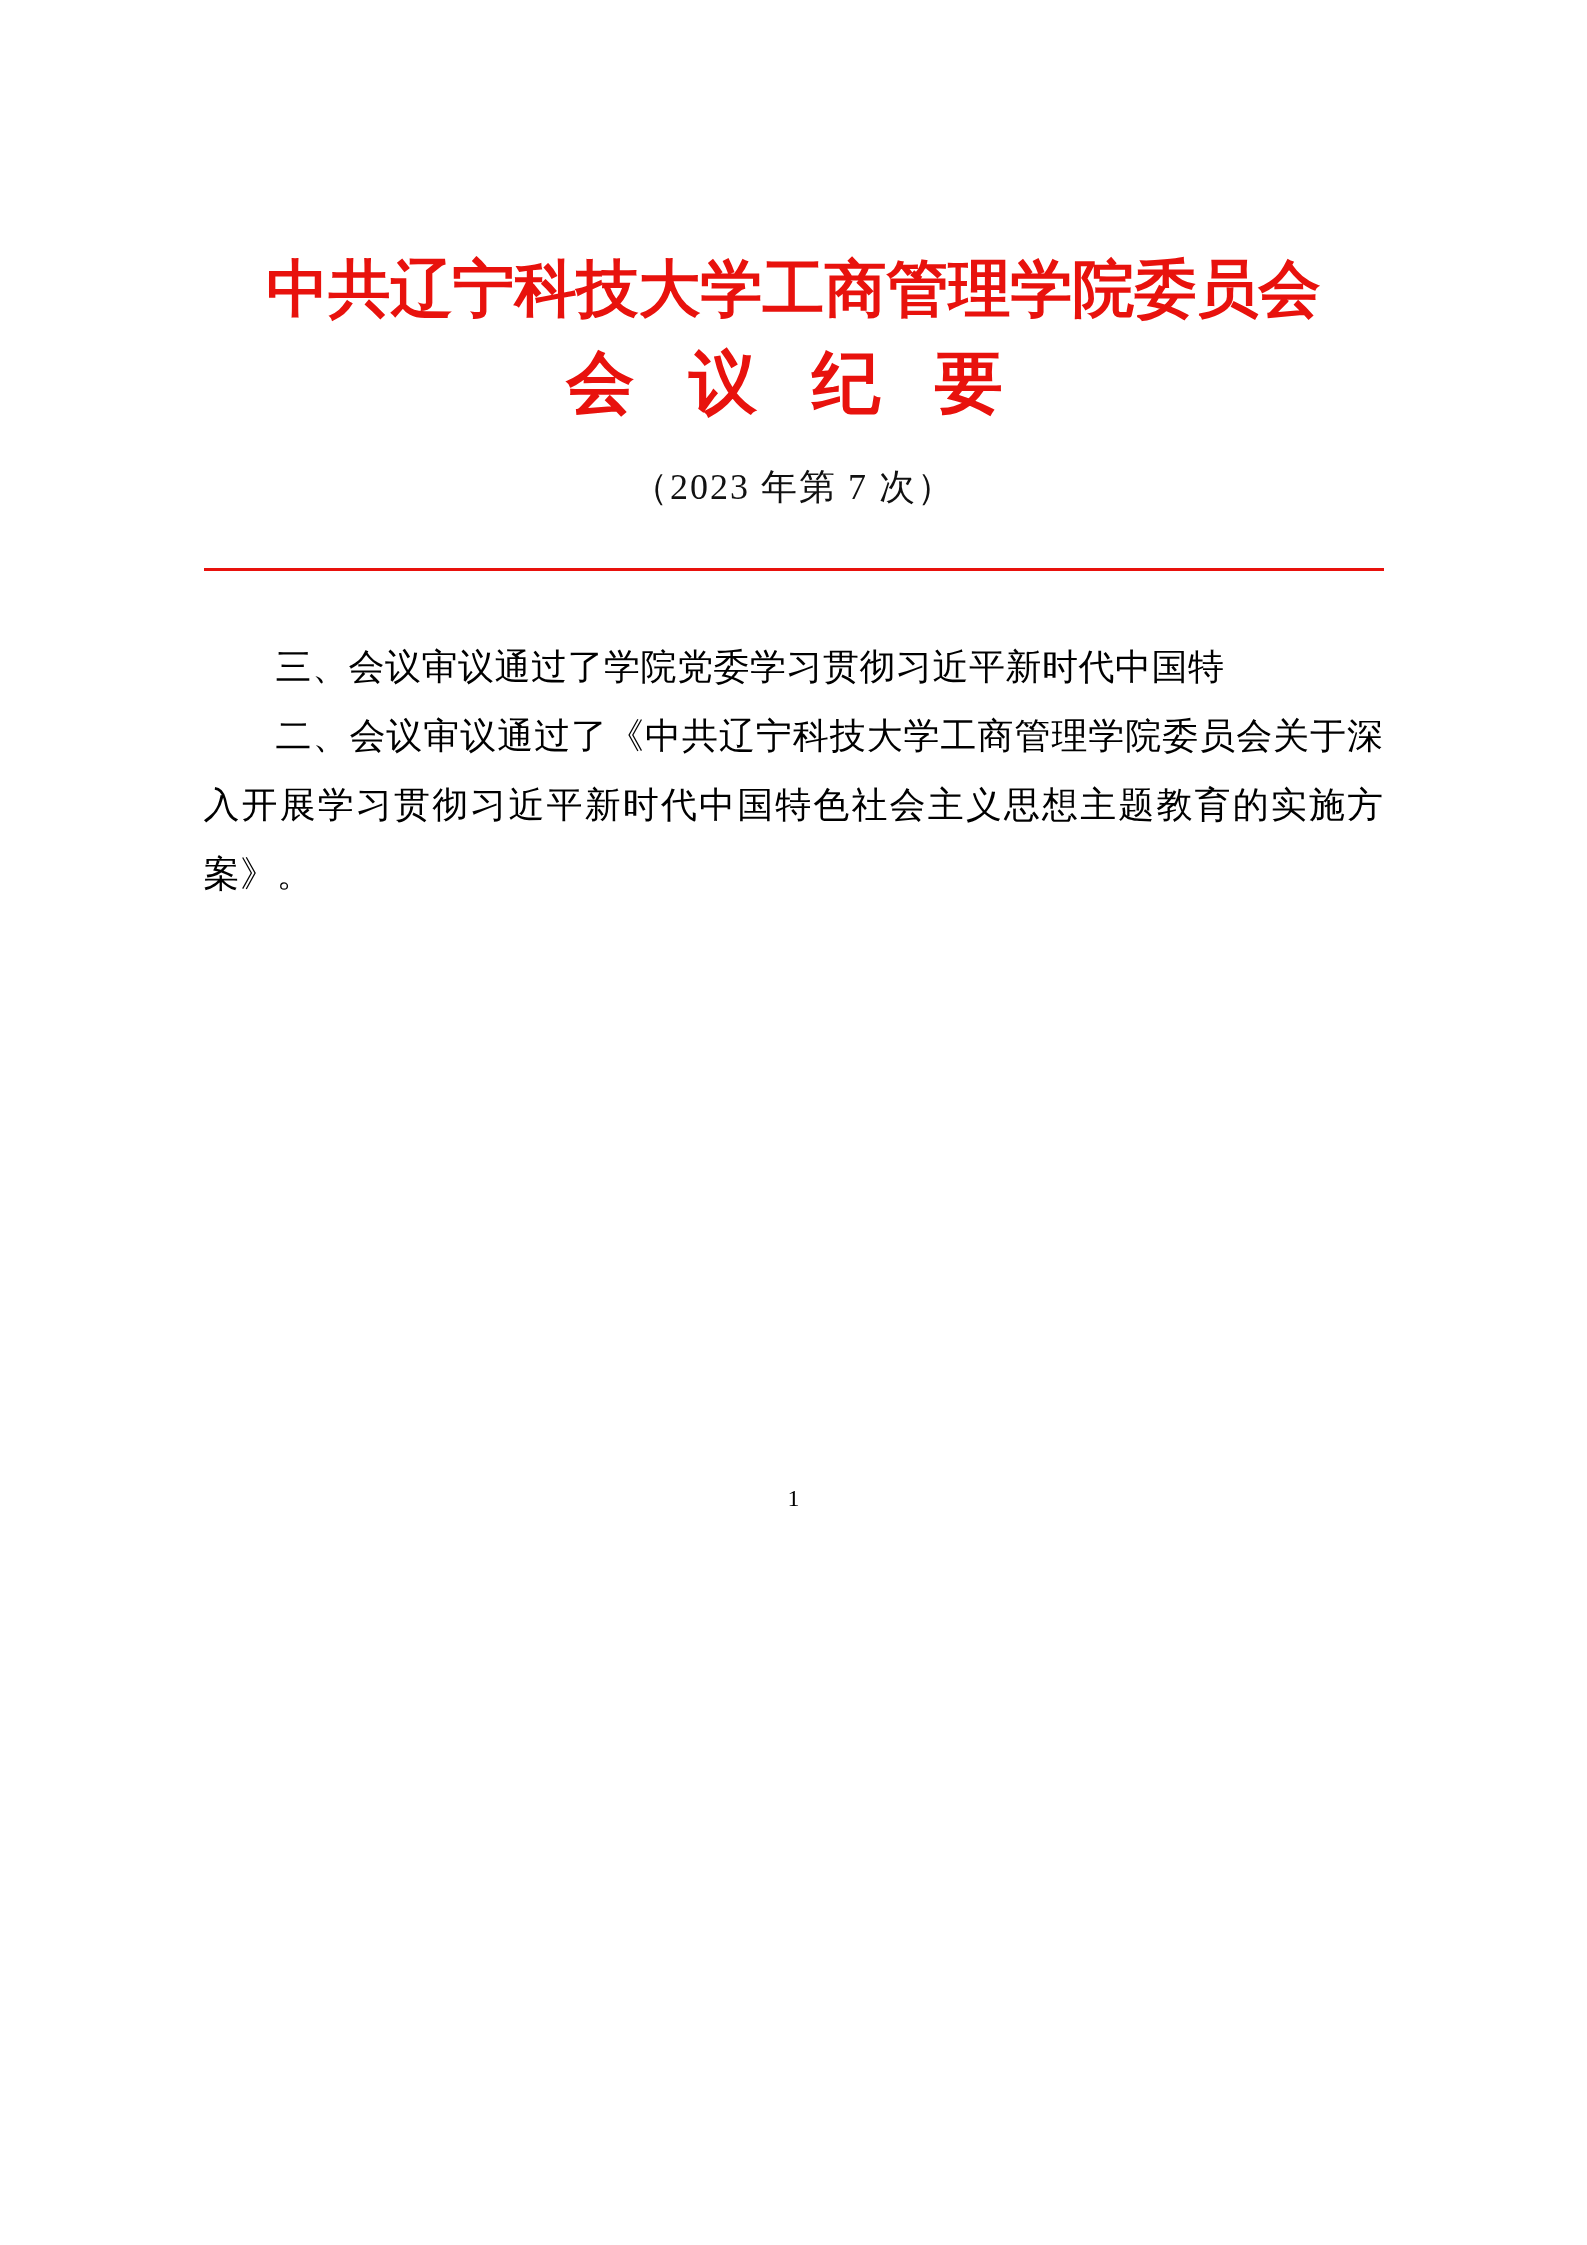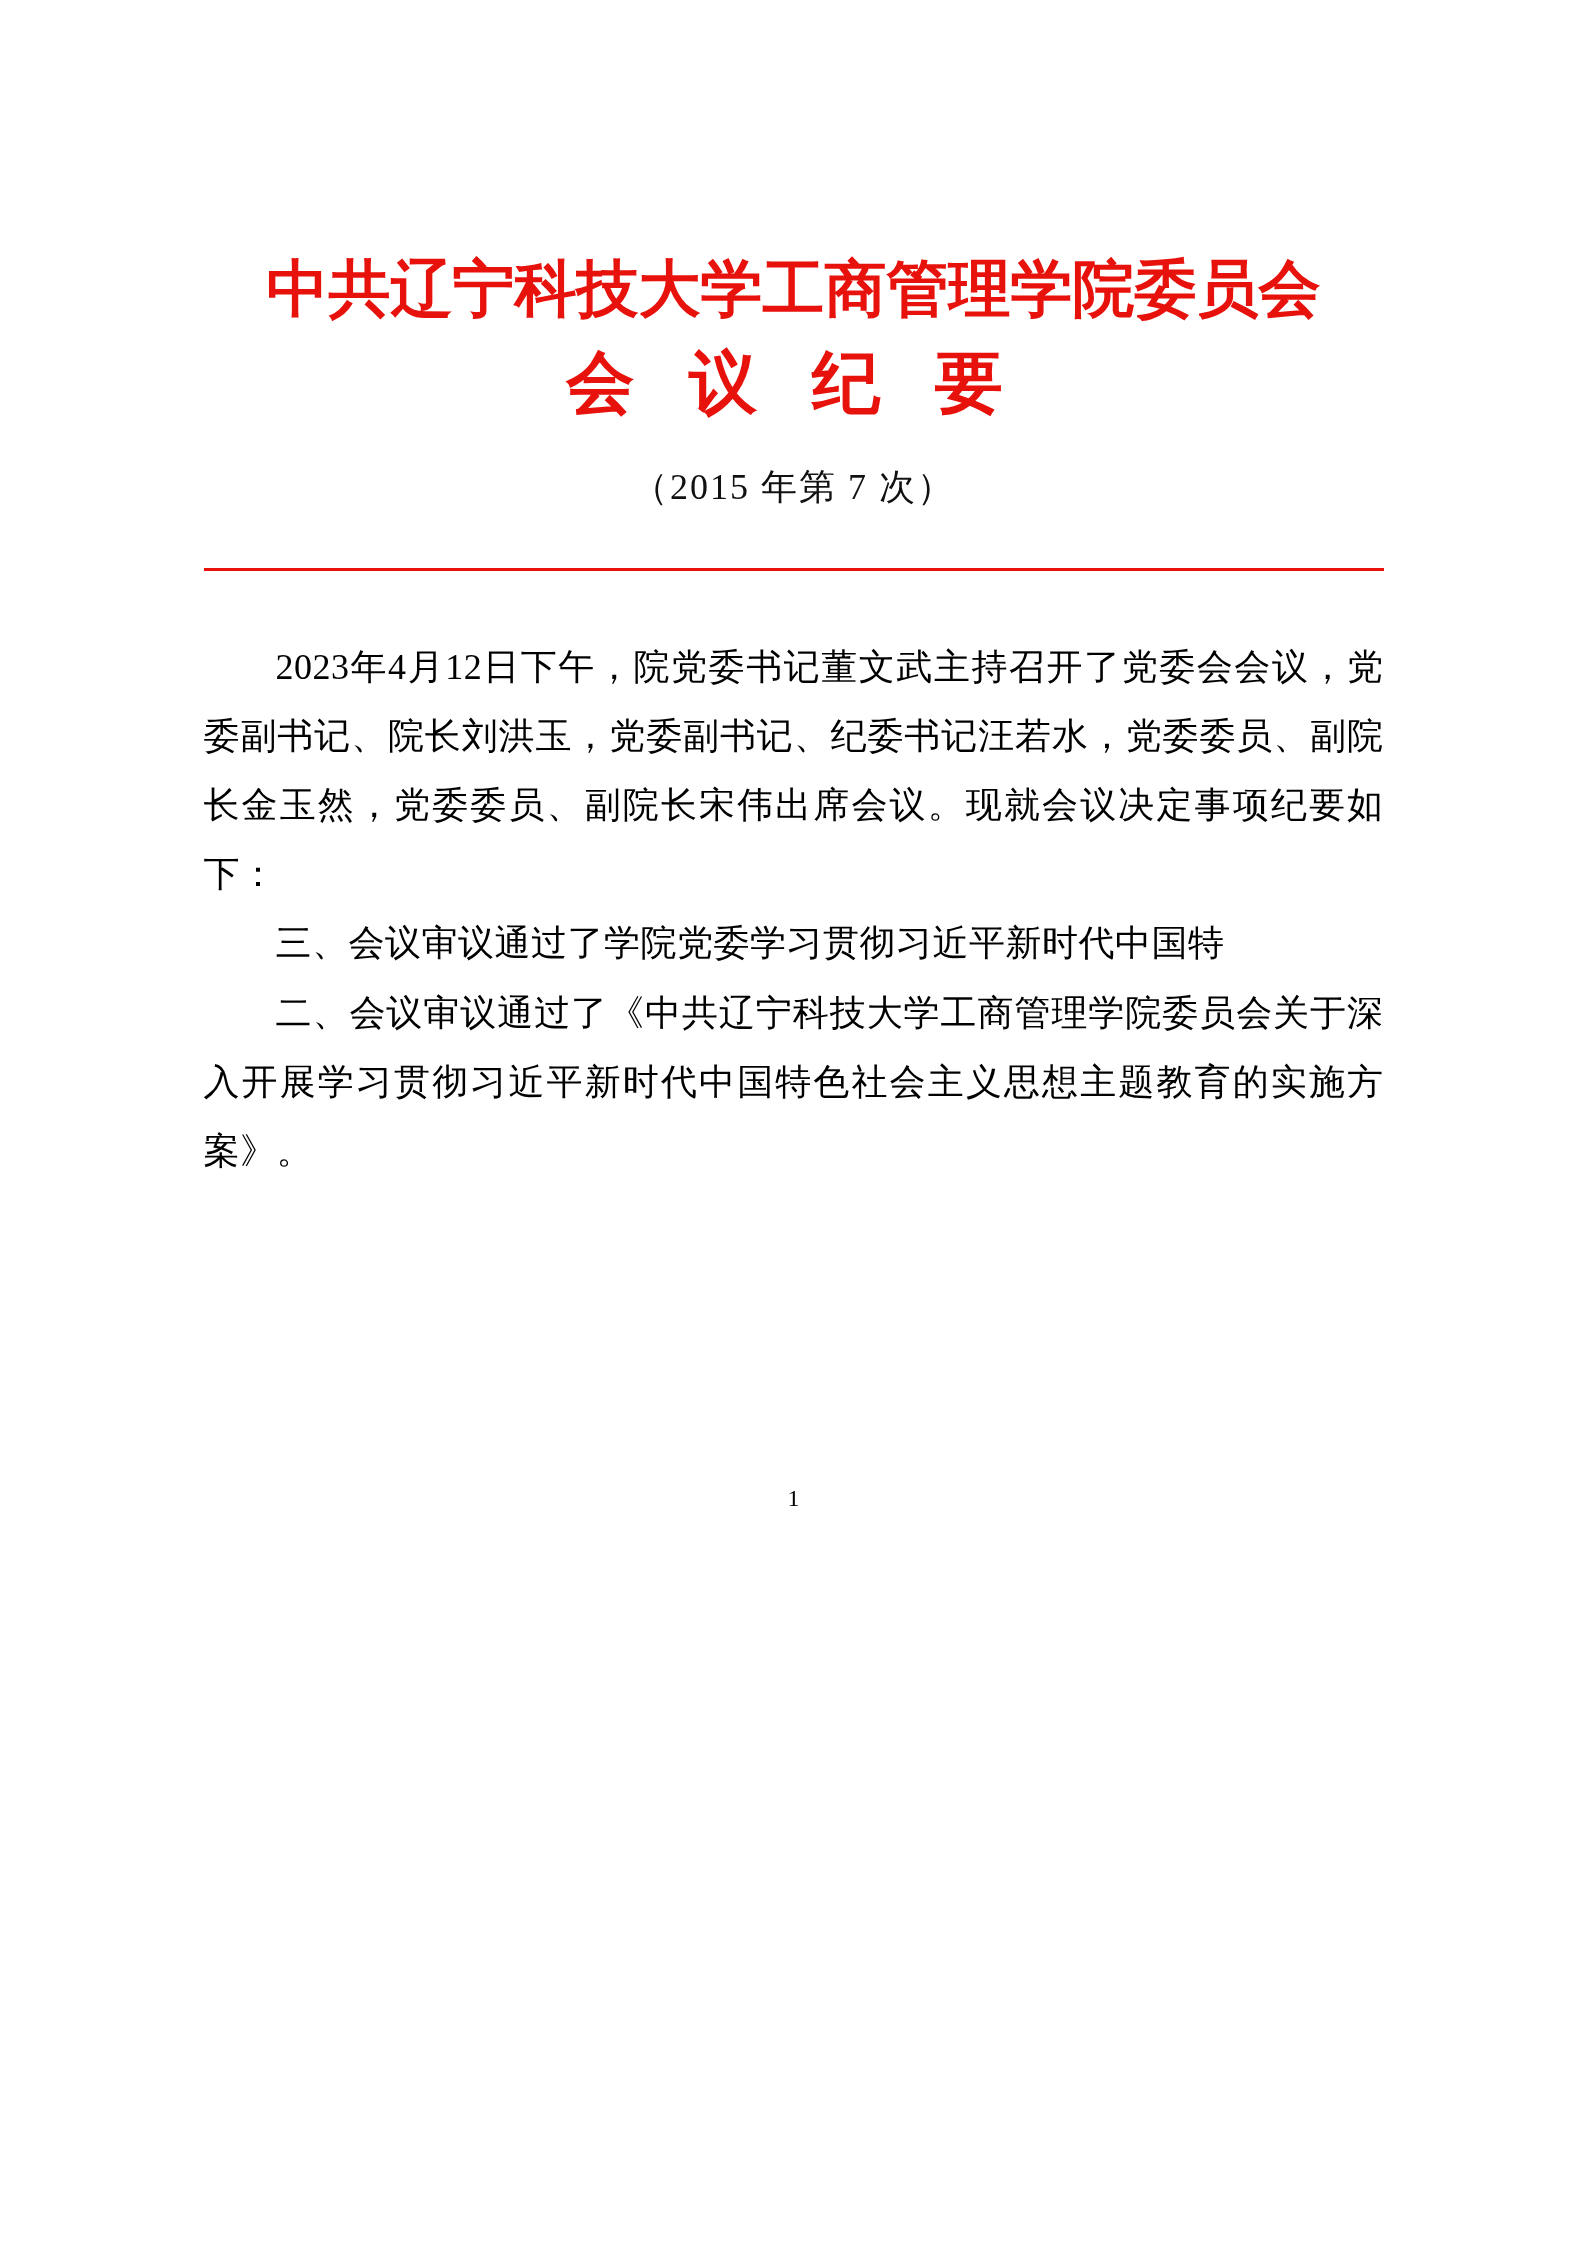--- a/index.html
+++ b/index.html
@@ -82,26 +82,25 @@
   }
 </style>
 </head>
 <body>
 
 <div class="page">
 
   <div class="doc-header">
     <div class="title-line1">中共辽宁科技大学工商管理学院委员会</div>
     <div class="title-line2">会 议 纪 要</div>
-    <div class="doc-number">（2015 年第 7 次）</div>
+    <div class="doc-number">（2023 年第 7 次）</div>
   </div>
 
   <div class="red-rule"></div>
 
   <div class="body-text">
-    <p>2023年4月12日下午，院党委书记董文武主持召开了党委会会议，党委副书记、院长刘洪玉，党委副书记、纪委书记汪若水，党委委员、副院长金玉然，党委委员、副院长宋伟出席会议。现就会议决定事项纪要如下：</p>
     <p>三、会议审议通过了学院党委学习贯彻习近平新时代中国特</p>
     <p>二、会议审议通过了《中共辽宁科技大学工商管理学院委员会关于深入开展学习贯彻习近平新时代中国特色社会主义思想主题教育的实施方案》。</p>
   </div>
 
   <div class="page-number">1</div>
 
 </div>
 
 </body></html>

